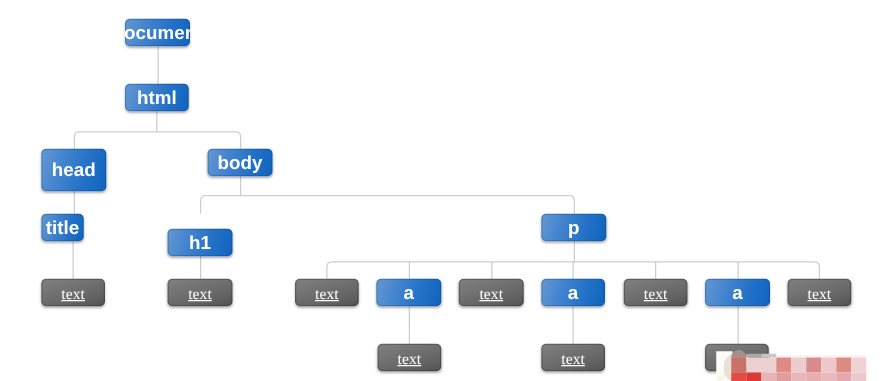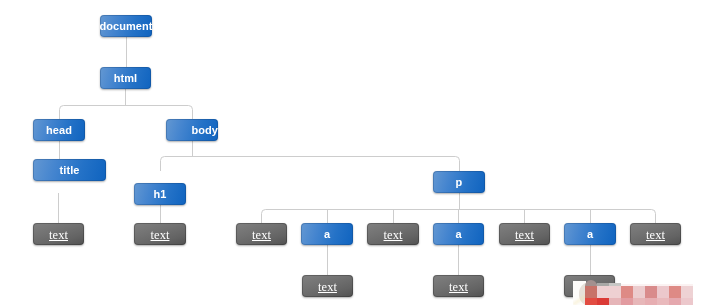--- a/index.html
+++ b/index.html
@@ -7,21 +7,21 @@
        font-family:"Liberation Sans",sans-serif;position:relative;}
   #stage{position:absolute;left:0;top:0;width:710px;height:305px;}
   .node{position:absolute;border-radius:4px;display:flex;align-items:center;
         justify-content:center;color:#fff;box-sizing:border-box;}
   .node.blue{background:linear-gradient(105deg,#6498d2 0%,#4585cf 30%,#2472c7 65%,#0f63bf 100%);
              box-shadow:0 1px 2px rgba(0,0,0,0.32),
                         inset 0 0 0 1px rgba(16,58,108,0.28);font-weight:bold;}
   .node.gray{background:linear-gradient(163deg,#808080 0%,#717171 40%,#636363 72%,#515151 100%);
              box-shadow:0 1px 2px rgba(0,0,0,0.32),
                         inset 0 0 0 1px rgba(30,30,30,0.30);font-family:"Liberation Serif",serif;}
-  .lbl{font-size:11px;line-height:1;letter-spacing:0.05px;}
+  .lbl{font-size:15px;line-height:1;letter-spacing:0.05px;}
   .gray .lbl{font-size:12.5px;position:relative;top:1px;text-decoration:underline;}
   svg#links{position:absolute;left:0;top:0;width:710px;height:305px;}
 </style>
 </head>
 <body>
 
 <div id="stage">
   <svg id="links" viewBox="0 0 710 305" width="710" height="305">
       <path d="M126.5 37 L126.5 67" fill="none" stroke="#cdcdcd" stroke-width="1"></path>
       <path d="M125.5 89 L125.5 105.5" fill="none" stroke="#cdcdcd" stroke-width="1"></path>
@@ -48,27 +48,27 @@
       <path d="M458.5 245 L458.5 275" fill="none" stroke="#cdcdcd" stroke-width="1"></path>
       <path d="M590.5 245 L590.5 275" fill="none" stroke="#cdcdcd" stroke-width="1"></path>
     </svg>
   <div id="nodes">
       <div class="node blue" style="left: 100px; top: 15px; width: 52px; height: 22px;">
         <span class="lbl">document</span>
       </div>
       <div class="node blue" style="left: 100px; top: 67px; width: 51px; height: 22px;">
         <span class="lbl">html</span>
       </div>
-      <div class="node blue" style="left: 33px; top: 119px; width: 52px; height: 22px;">
+      <div class="node blue" style="left: 33px; top: 119px; width: 52px; height: 34px;">
         <span class="lbl">head</span>
       </div>
-      <div class="node blue" style="left: 166px; top: 119px; width: 52px; height: 22px; justify-content: flex-end;">
+      <div class="node blue" style="left: 166px; top: 119px; width: 52px; height: 22px;">
         <span class="lbl">body</span>
       </div>
-      <div class="node blue" style="left: 33px; top: 159px; width: 73px; height: 22px;">
+      <div class="node blue" style="left: 33px; top: 171px; width: 34px; height: 22px;">
         <span class="lbl">title</span>
       </div>
       <div class="node blue" style="left: 134px; top: 183px; width: 52px; height: 22px;">
         <span class="lbl">h1</span>
       </div>
       <div class="node blue" style="left: 433px; top: 171px; width: 52px; height: 22px;">
         <span class="lbl">p</span>
       </div>
       <div class="node gray" style="left: 33px; top: 223px; width: 51px; height: 22px;">
         <span class="lbl">text</span>

